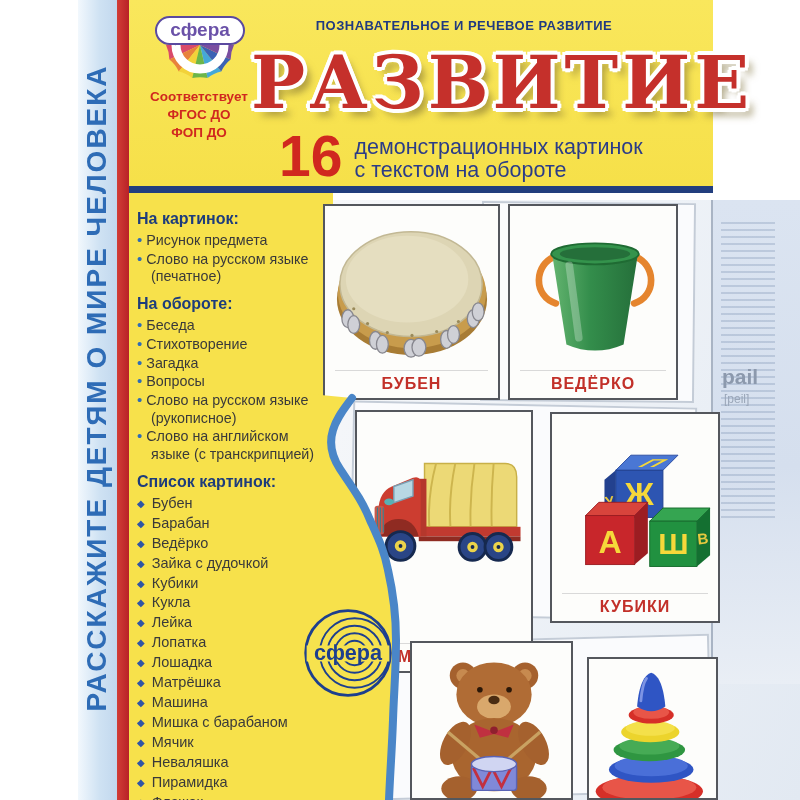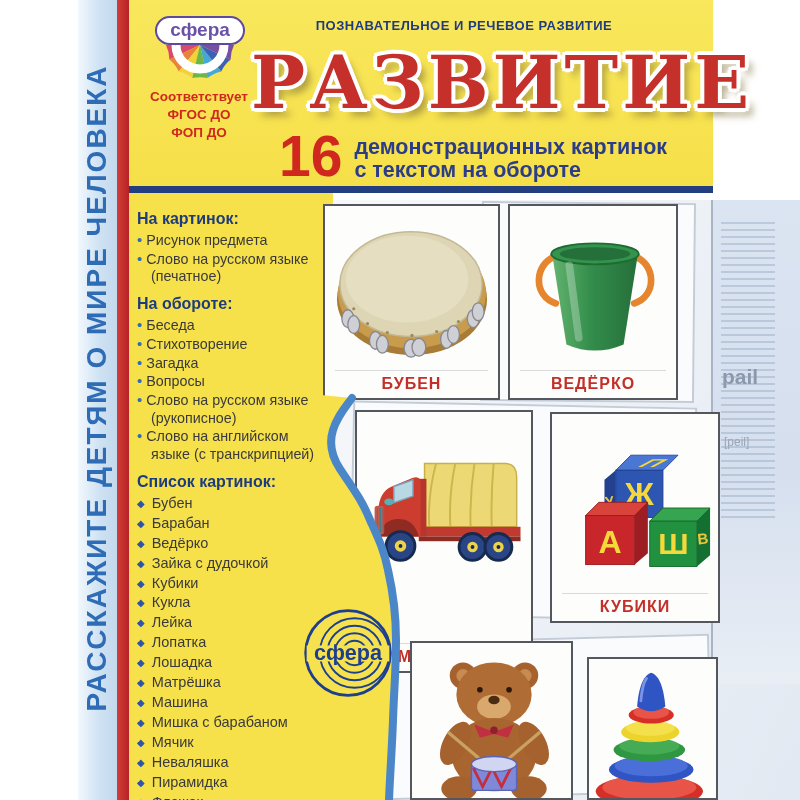--- a/index.html
+++ b/index.html
@@ -22,21 +22,21 @@
   .sheet{position:absolute;background:#fafbfd;border:2px solid #c4ccd7;}
   .sheet1{left:18px;top:204px;width:344px;height:214px;transform:rotate(1.2deg);}
   .sheet2{left:48px;top:438px;width:330px;height:158px;transform:rotate(-1.5deg);}
   .sheet3{left:148px;top:2px;width:214px;height:200px;transform:rotate(.6deg);}
   .pages-strip{position:absolute;left:378px;top:0;width:89px;height:484px;
     background:linear-gradient(180deg,#dbe4f1 0%,#d5dfee 55%,#e9eef5 100%);
     border-left:2px solid #a9b4c4;}
   .pages-lines{position:absolute;left:8px;top:22px;width:54px;height:300px;opacity:.45;
     background:repeating-linear-gradient(180deg,rgba(115,138,172,.65) 0 2px,transparent 2px 7px);}
   .pail-word{position:absolute;left:9px;top:165px;font-weight:bold;font-size:21px;color:#8c99ad;}
-  .pail-tr{position:absolute;left:11px;top:192px;font-size:12px;color:#9aa6b8;margin-top:43px;}
+  .pail-tr{position:absolute;left:11px;top:192px;font-size:12px;color:#9aa6b8;}
 
   
   .cover-top{left:129px;top:0;width:584px;height:193px;
     background:linear-gradient(180deg,#f9e75c 0%,#f6e049 100%);
     border-bottom:7px solid #223e7e;z-index:4;}
   .yellow-col{left:129px;top:193px;width:204px;height:607px;background:#f7e14b;z-index:3;}
   .curve-svg{left:300px;top:385px;width:110px;height:415px;z-index:6;}
 
   .tagline{position:absolute;left:128px;top:18px;width:414px;text-align:center;
     font-weight:bold;font-size:13px;letter-spacing:.5px;color:#203a80;}
@@ -48,21 +48,21 @@
   .fgos{position:absolute;left:8px;top:88px;width:124px;text-align:center;
     font-weight:bold;font-size:13.5px;line-height:1.35;color:#d0281f;}
   .brand{position:absolute;left:24px;top:14px;width:96px;height:72px;}
   .brand-stadium{position:absolute;left:2px;top:2px;width:90px;height:29px;background:#ffffff;
     border:2.5px solid #5b4aa0;border-radius:15px;text-align:center;
     font-weight:bold;font-size:19px;color:#6a51a8;line-height:24px;}
   .brand-fan{position:absolute;left:12px;top:28px;}
 
   .count-row{position:absolute;left:150px;top:132px;display:flex;align-items:flex-start;}
   .count-num{font-weight:bold;font-size:57px;line-height:.85;color:#d0281f;}
-  .count-cap{margin-left:12px;margin-top:4px;font-weight:bold;font-size:21.5px;line-height:1.08;color:#2b3c88;}
+  .count-cap{margin-left:12px;margin-top:4px;font-weight:normal;font-size:21.5px;line-height:1.08;color:#2b3c88;}
 
   
   .info-panel{left:137px;top:210px;width:194px;z-index:7;color:#3a3a3a;}
   .ip-head{font-weight:bold;font-size:16px;color:#1d3c7c;margin:9px 0 3px 0;}
   .ip-head.first{margin-top:0;}
   .b-item{font-size:14.3px;line-height:1.24;padding-left:14px;text-indent:-14px;}
   .b-item .dot{color:#2e6cb6;font-size:15px;margin-right:4px;}
   .l-item{font-size:14.5px;line-height:18.9px;padding-left:18px;text-indent:-18px;}
   .l-item .dia{color:#2e55a5;font-size:10px;margin-right:7px;vertical-align:1px;}
 

